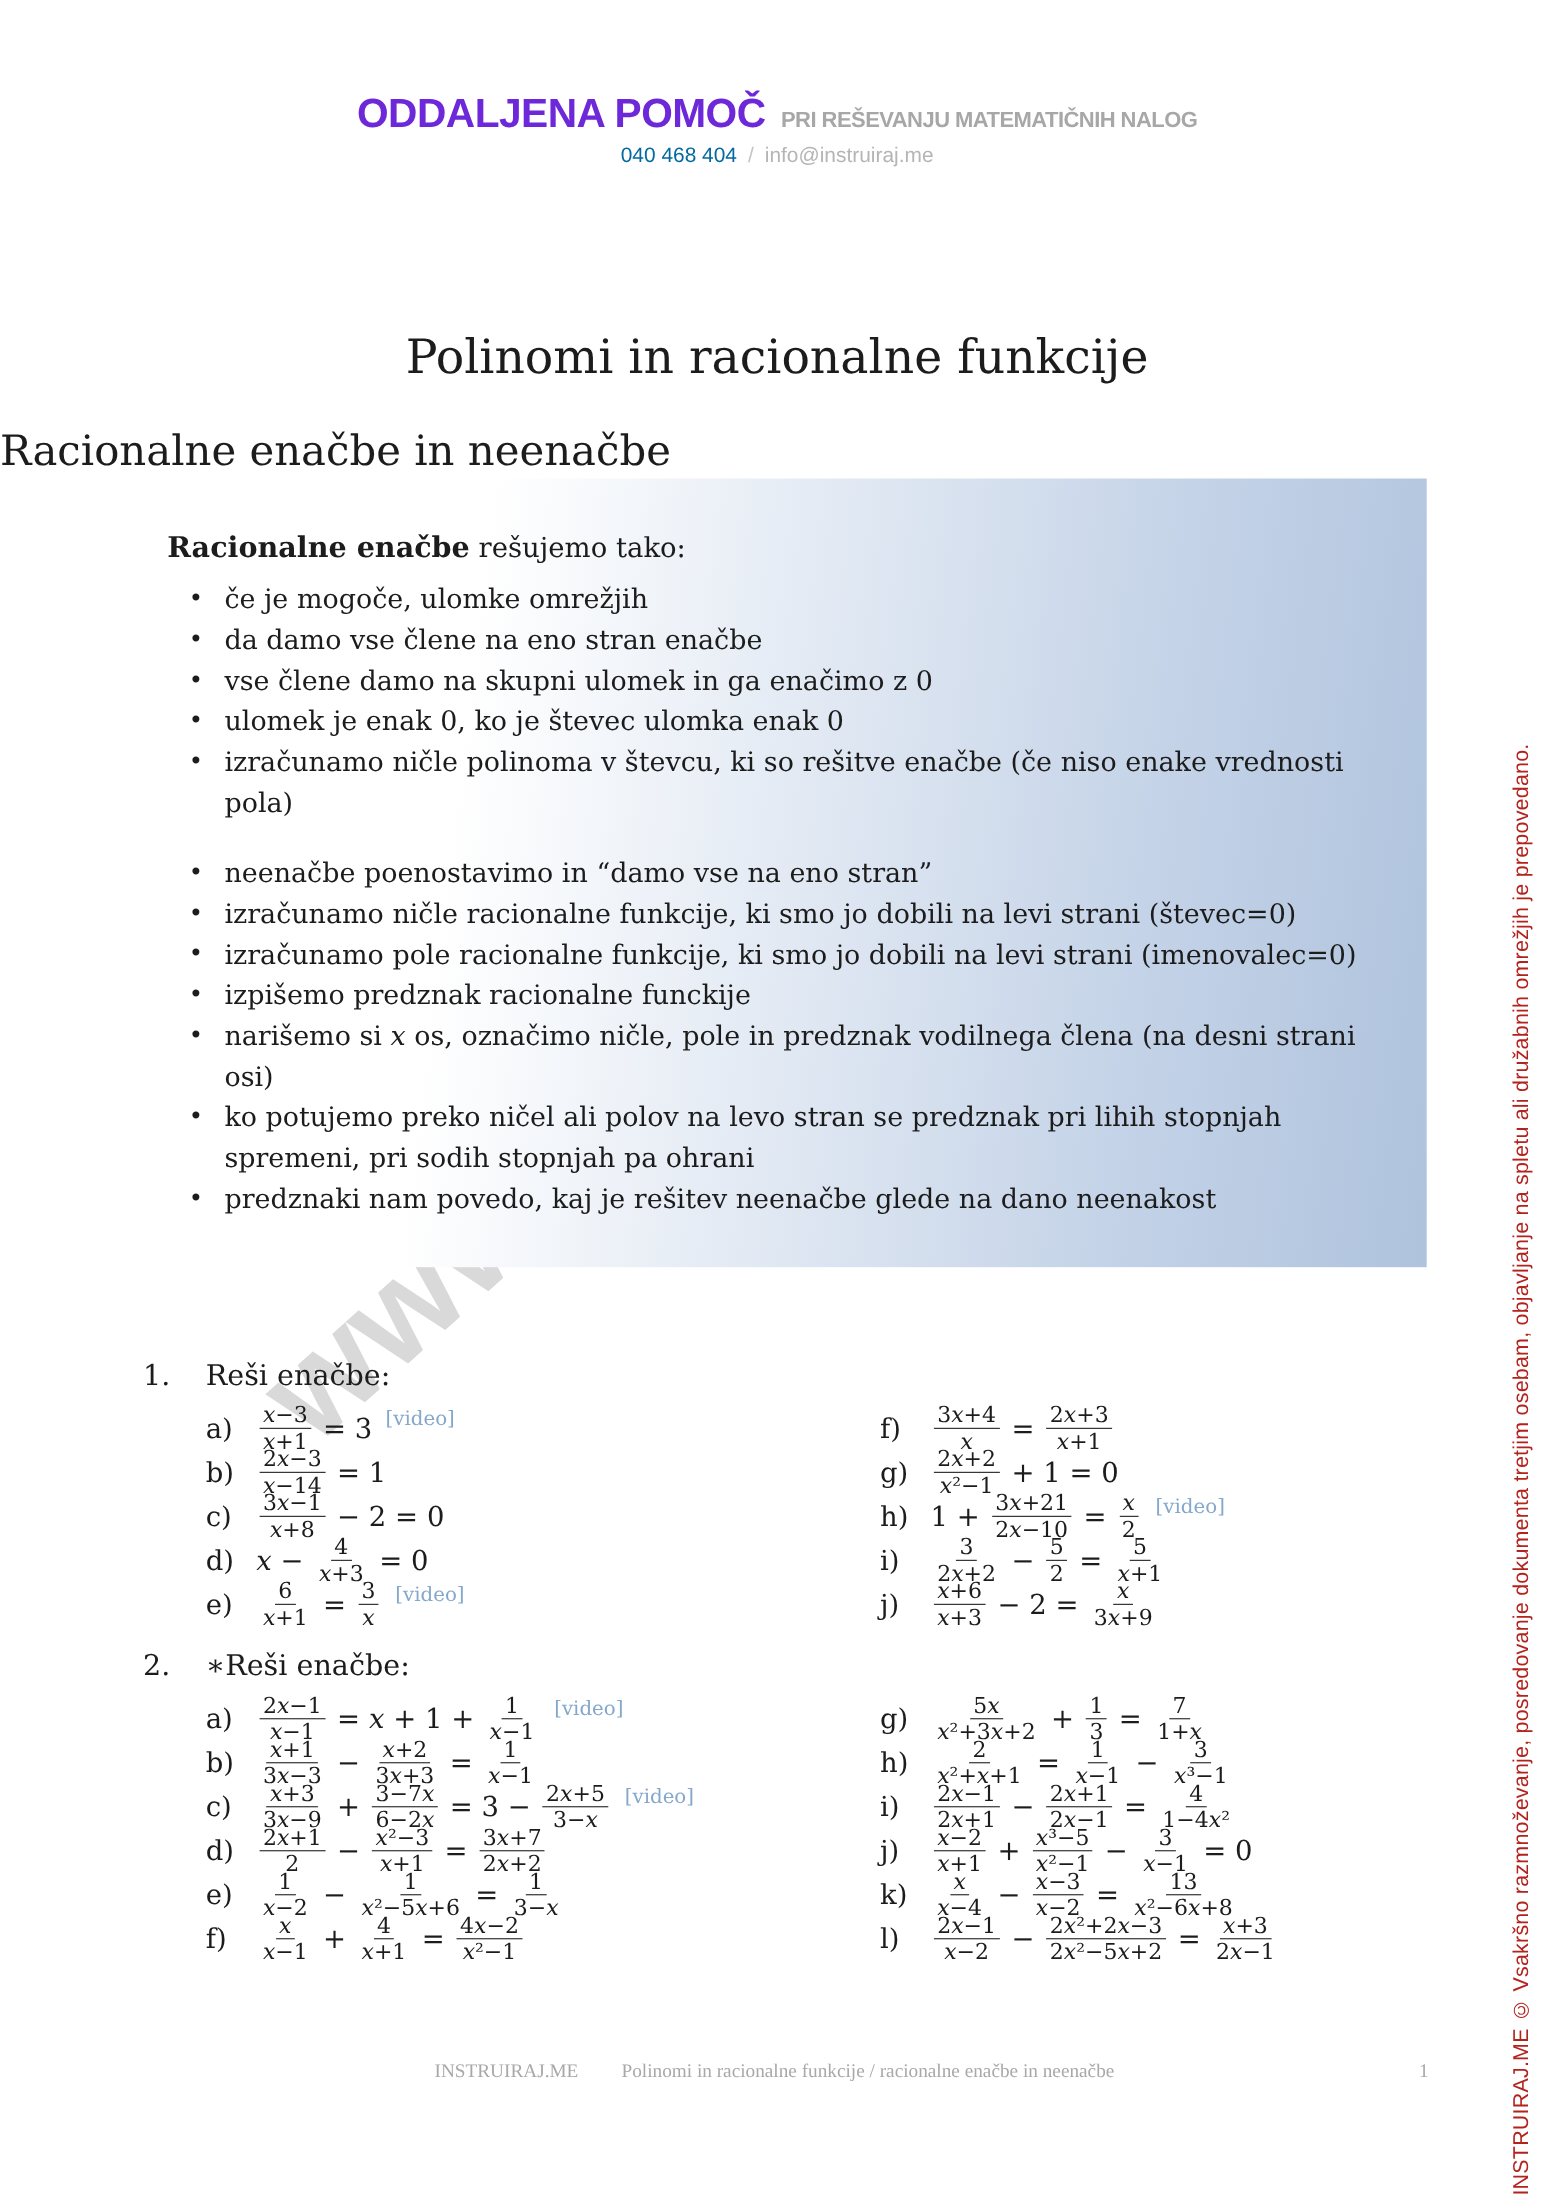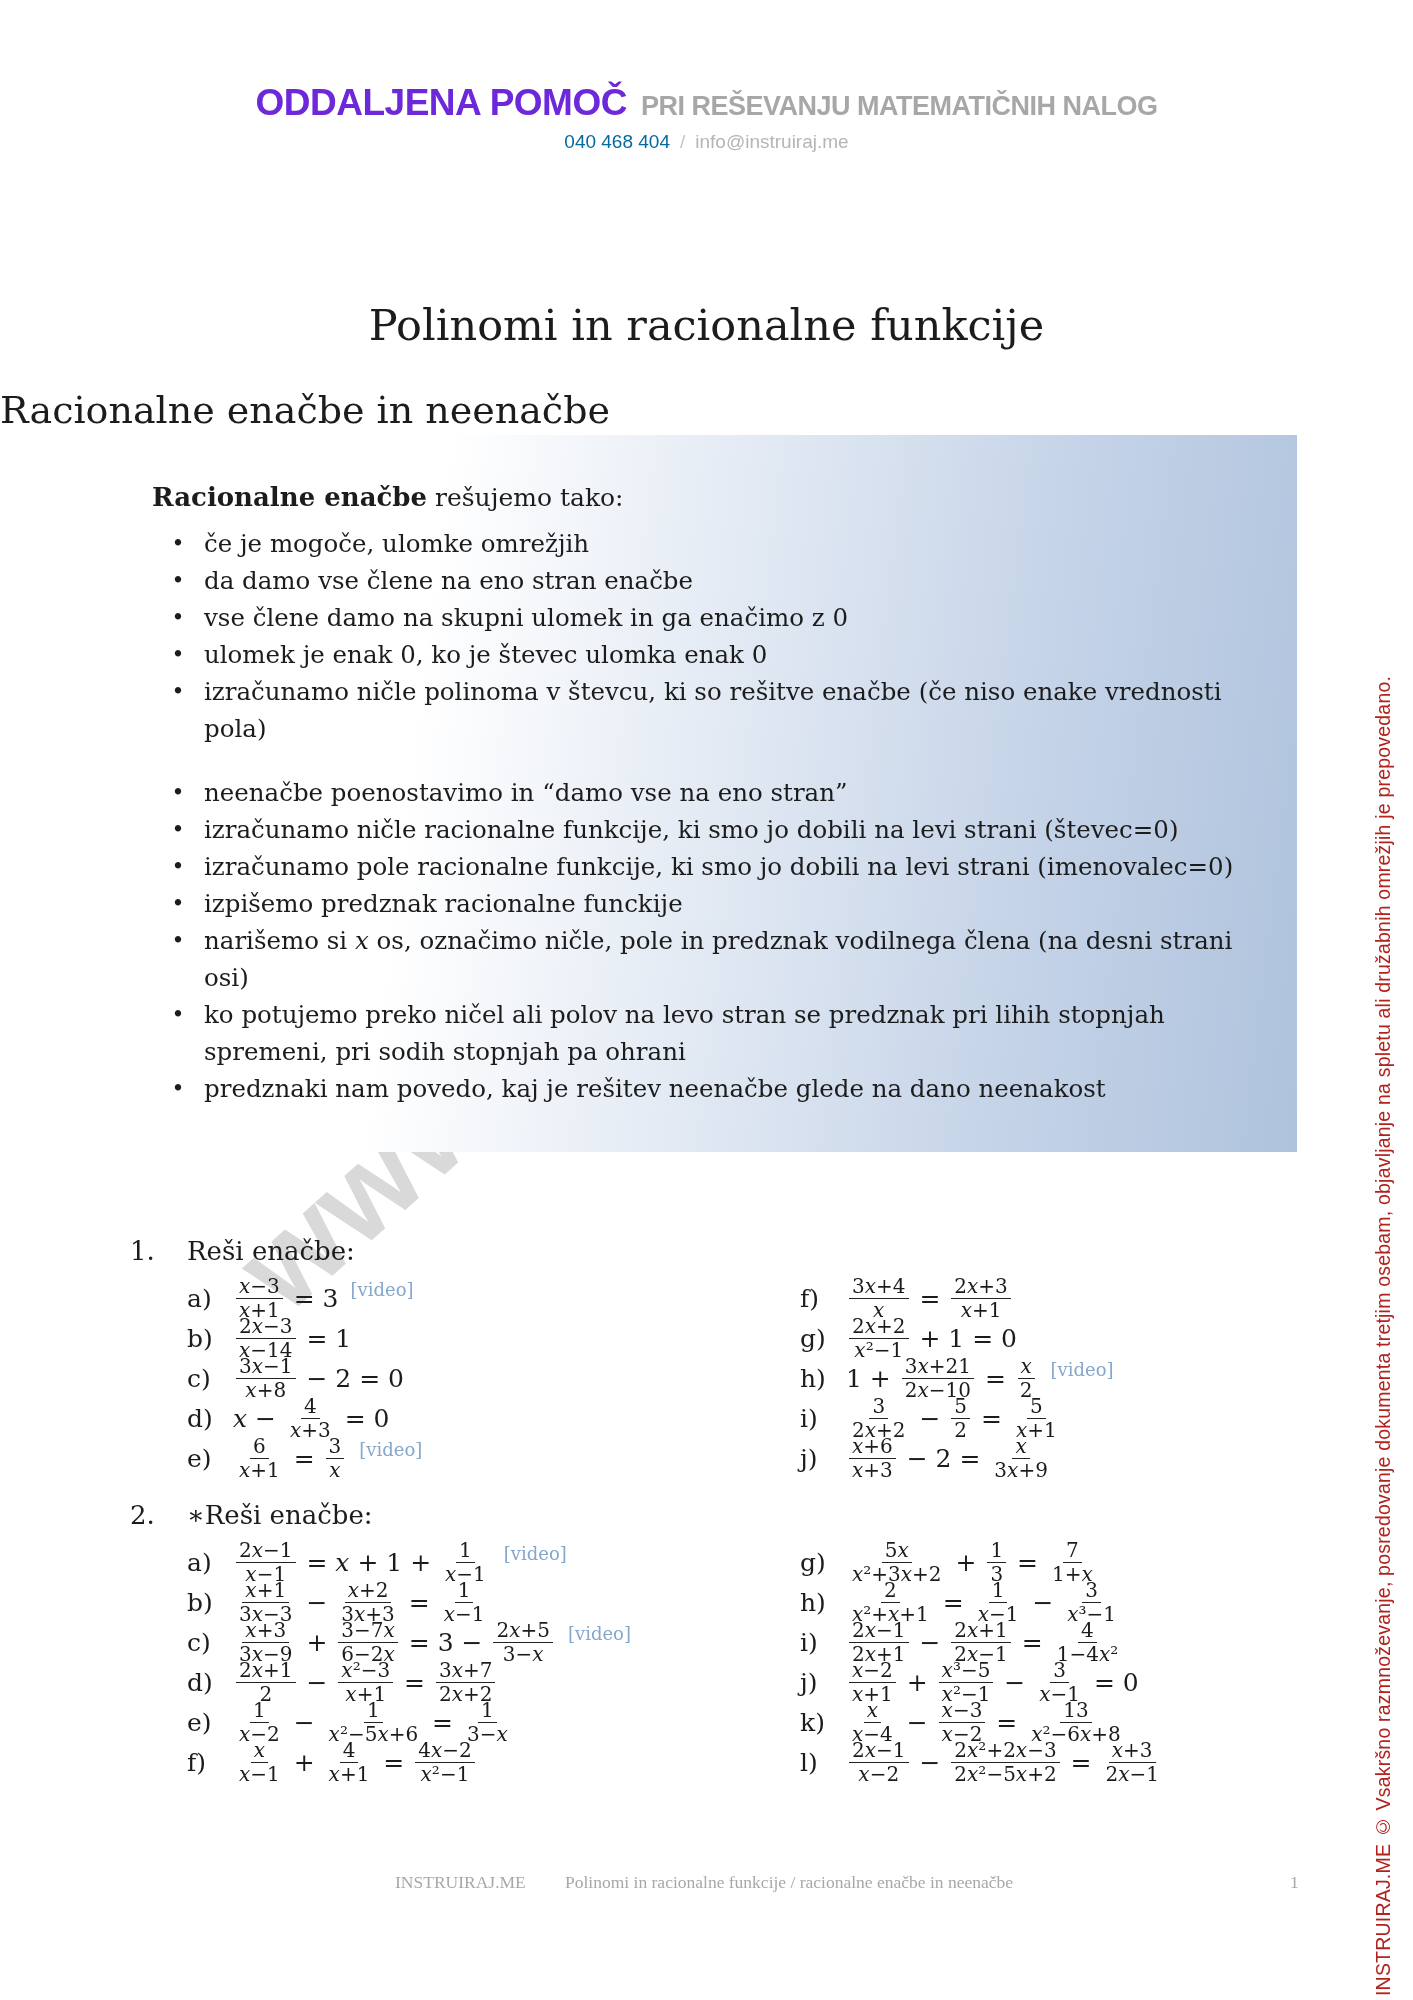--- a/index.html
+++ b/index.html
@@ -6,21 +6,21 @@
   .page{
     position:relative;width:1413px;height:2000px;margin:0 auto;
     background:#ffffff;overflow:hidden;
     font-family:"DejaVu Serif",serif;color:#1c1c1c;
   }
   
   .header{position:absolute;top:82px;left:0;width:100%;text-align:center;
           font-family:"Liberation Sans",sans-serif;z-index:2;}
   .brand-line{white-space:nowrap;font-weight:bold;letter-spacing:-0.5px;}
   .brand{color:#6d28d9;font-size:37px;}
-  .tagline{color:#a7a7a7;font-size:27px;margin-left:14px;}
+  .tagline{color:#a7a7a7;font-size:20px;margin-left:14px;}
   .contact{margin-top:7px;font-size:19px;color:#b5b5b5;}
   .phone{color:#0369a1;}
   .sep{margin:0 10px;color:#c4c4c4;}
   
   .title{position:absolute;top:302px;left:0;width:100%;text-align:center;
          font-size:43px;line-height:1.1;z-index:2;}
   .subtitle{position:absolute;top:388px;left:0;width:100%;text-align:left;
             font-size:38px;z-index:2;}
   
   .watermark{

